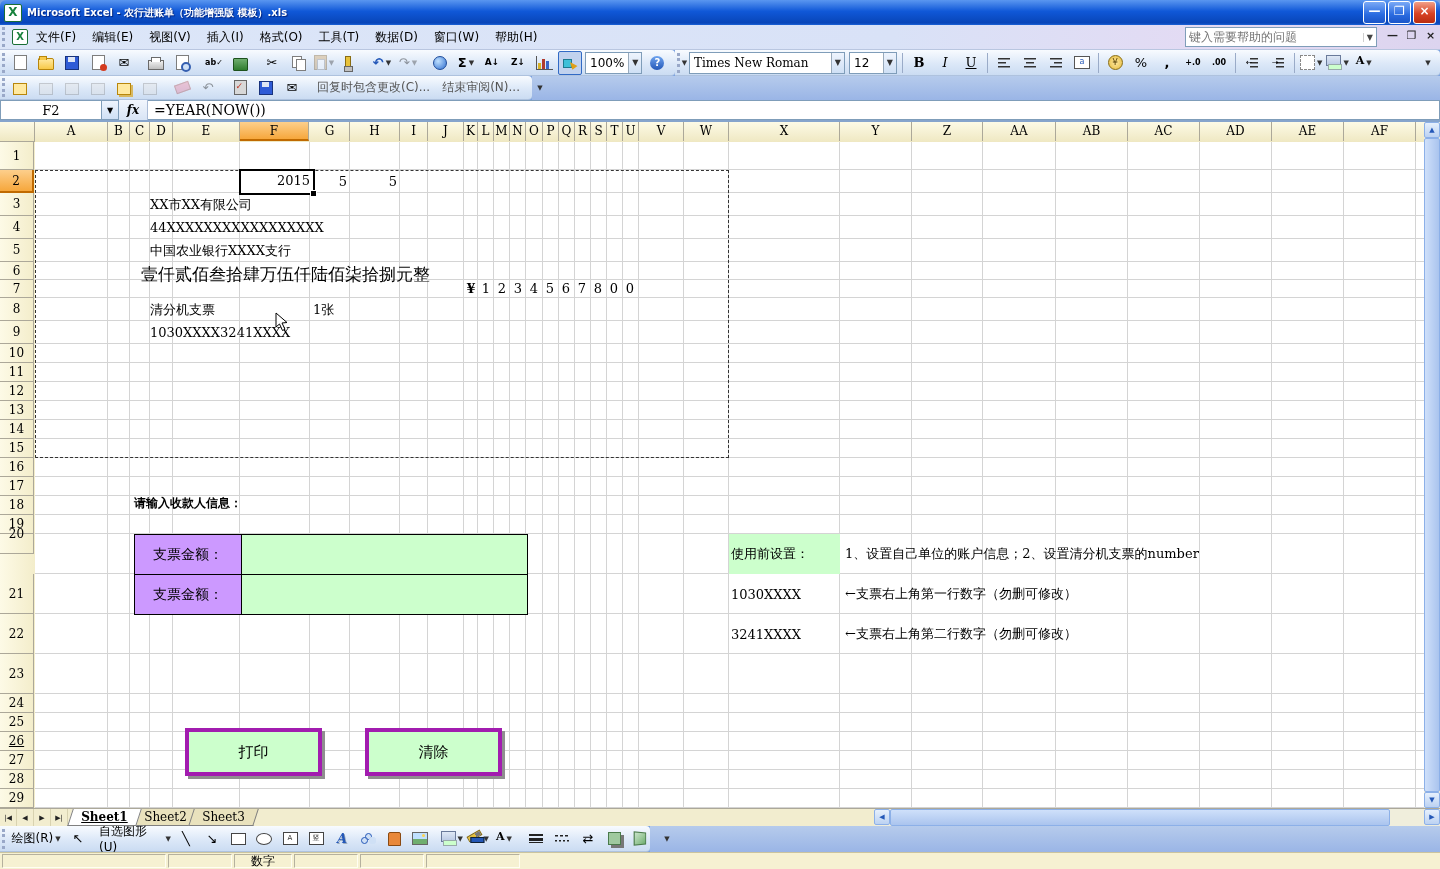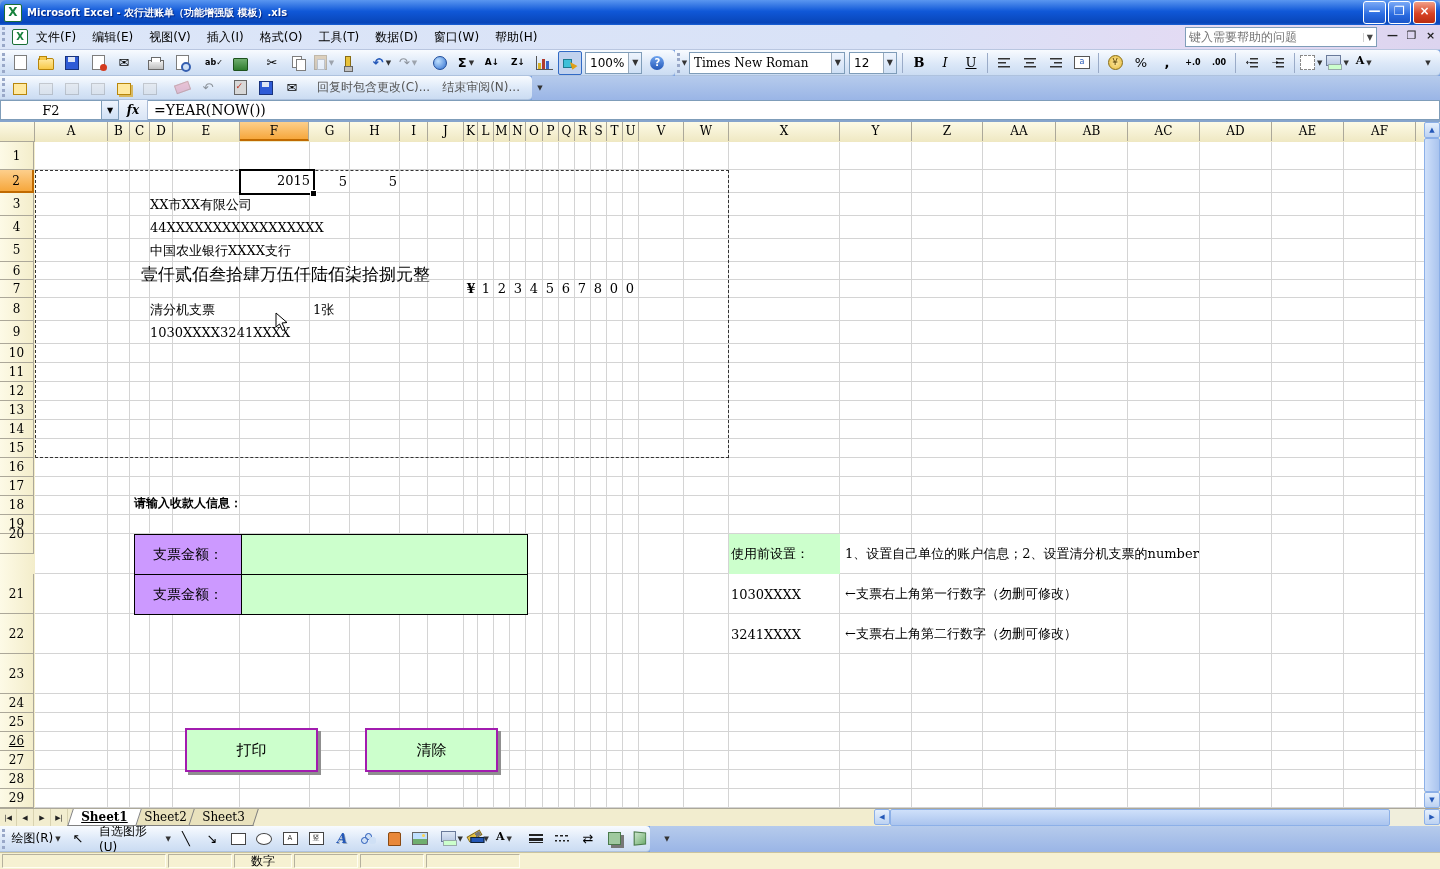--- a/index.html
+++ b/index.html
@@ -154,21 +154,21 @@
      z-index:4;font-family:"DejaVu Serif",serif;font-size:13px;text-align:right;line-height:20px;padding-right:3px;box-sizing:content-box}
   #selcell::after{content:"";position:absolute;right:-4px;bottom:-4px;width:5px;height:5px;background:#000;border:1px solid #fff}
   .digit{position:absolute;width:16px;height:18px;text-align:center;font-family:"DejaVu Serif",serif;font-size:13px;line-height:18px}
   #recv-form{position:absolute;left:99px;top:392px;width:393px;border-left:1px solid #000;border-top:1px solid #000;z-index:5}
   .frow{display:flex;height:40px}
   .fl{width:107px;background:#cc99ff;border-right:1px solid #000;border-bottom:1px solid #000;
       display:flex;align-items:center;justify-content:center;font-family:"DejaVu Serif",serif;font-size:14px;box-sizing:border-box}
   .fv{width:286px;background:#ccffcc;border-right:1px solid #000;border-bottom:1px solid #000;box-sizing:border-box}
   .settxt{position:absolute;font-family:"DejaVu Serif",serif;font-size:13px;white-space:nowrap;height:40px;display:flex;align-items:center;z-index:3}
   #set-header{left:694px;top:392px;width:111px;background:#ccffcc;padding-left:2px;box-sizing:border-box}
-  .xlbtn{position:absolute;width:129px;height:40px;background:#ccffcc;border:2px solid #a21caf;
+  .xlbtn{position:absolute;width:129px;height:40px;background:#ccffcc;border:4px solid #a21caf;
      box-shadow:3px 3px 0 #8f8f8f;display:flex;align-items:center;justify-content:center;
      font-family:"DejaVu Serif",serif;font-size:15px;z-index:5}
   #cursor{position:absolute;left:240px;top:170px;z-index:20}
 
   
   #vscroll{position:absolute;left:1424px;top:122px;width:16px;height:686px;background:#f0eedc}
   .sbtn{position:absolute;width:16px;height:16px;background:linear-gradient(#e6f0fd,#bcd2f2);border:1px solid #8cb0e8;border-radius:2px;
         box-sizing:border-box;font-size:7px;color:#2458b8;display:flex;align-items:center;justify-content:center}
   #vthumb{position:absolute;left:0;top:16px;width:16px;height:654px;background:linear-gradient(90deg,#cfe0fa,#aac4ee);border:1px solid #8cb0e8;border-radius:2px;box-sizing:border-box}
   

